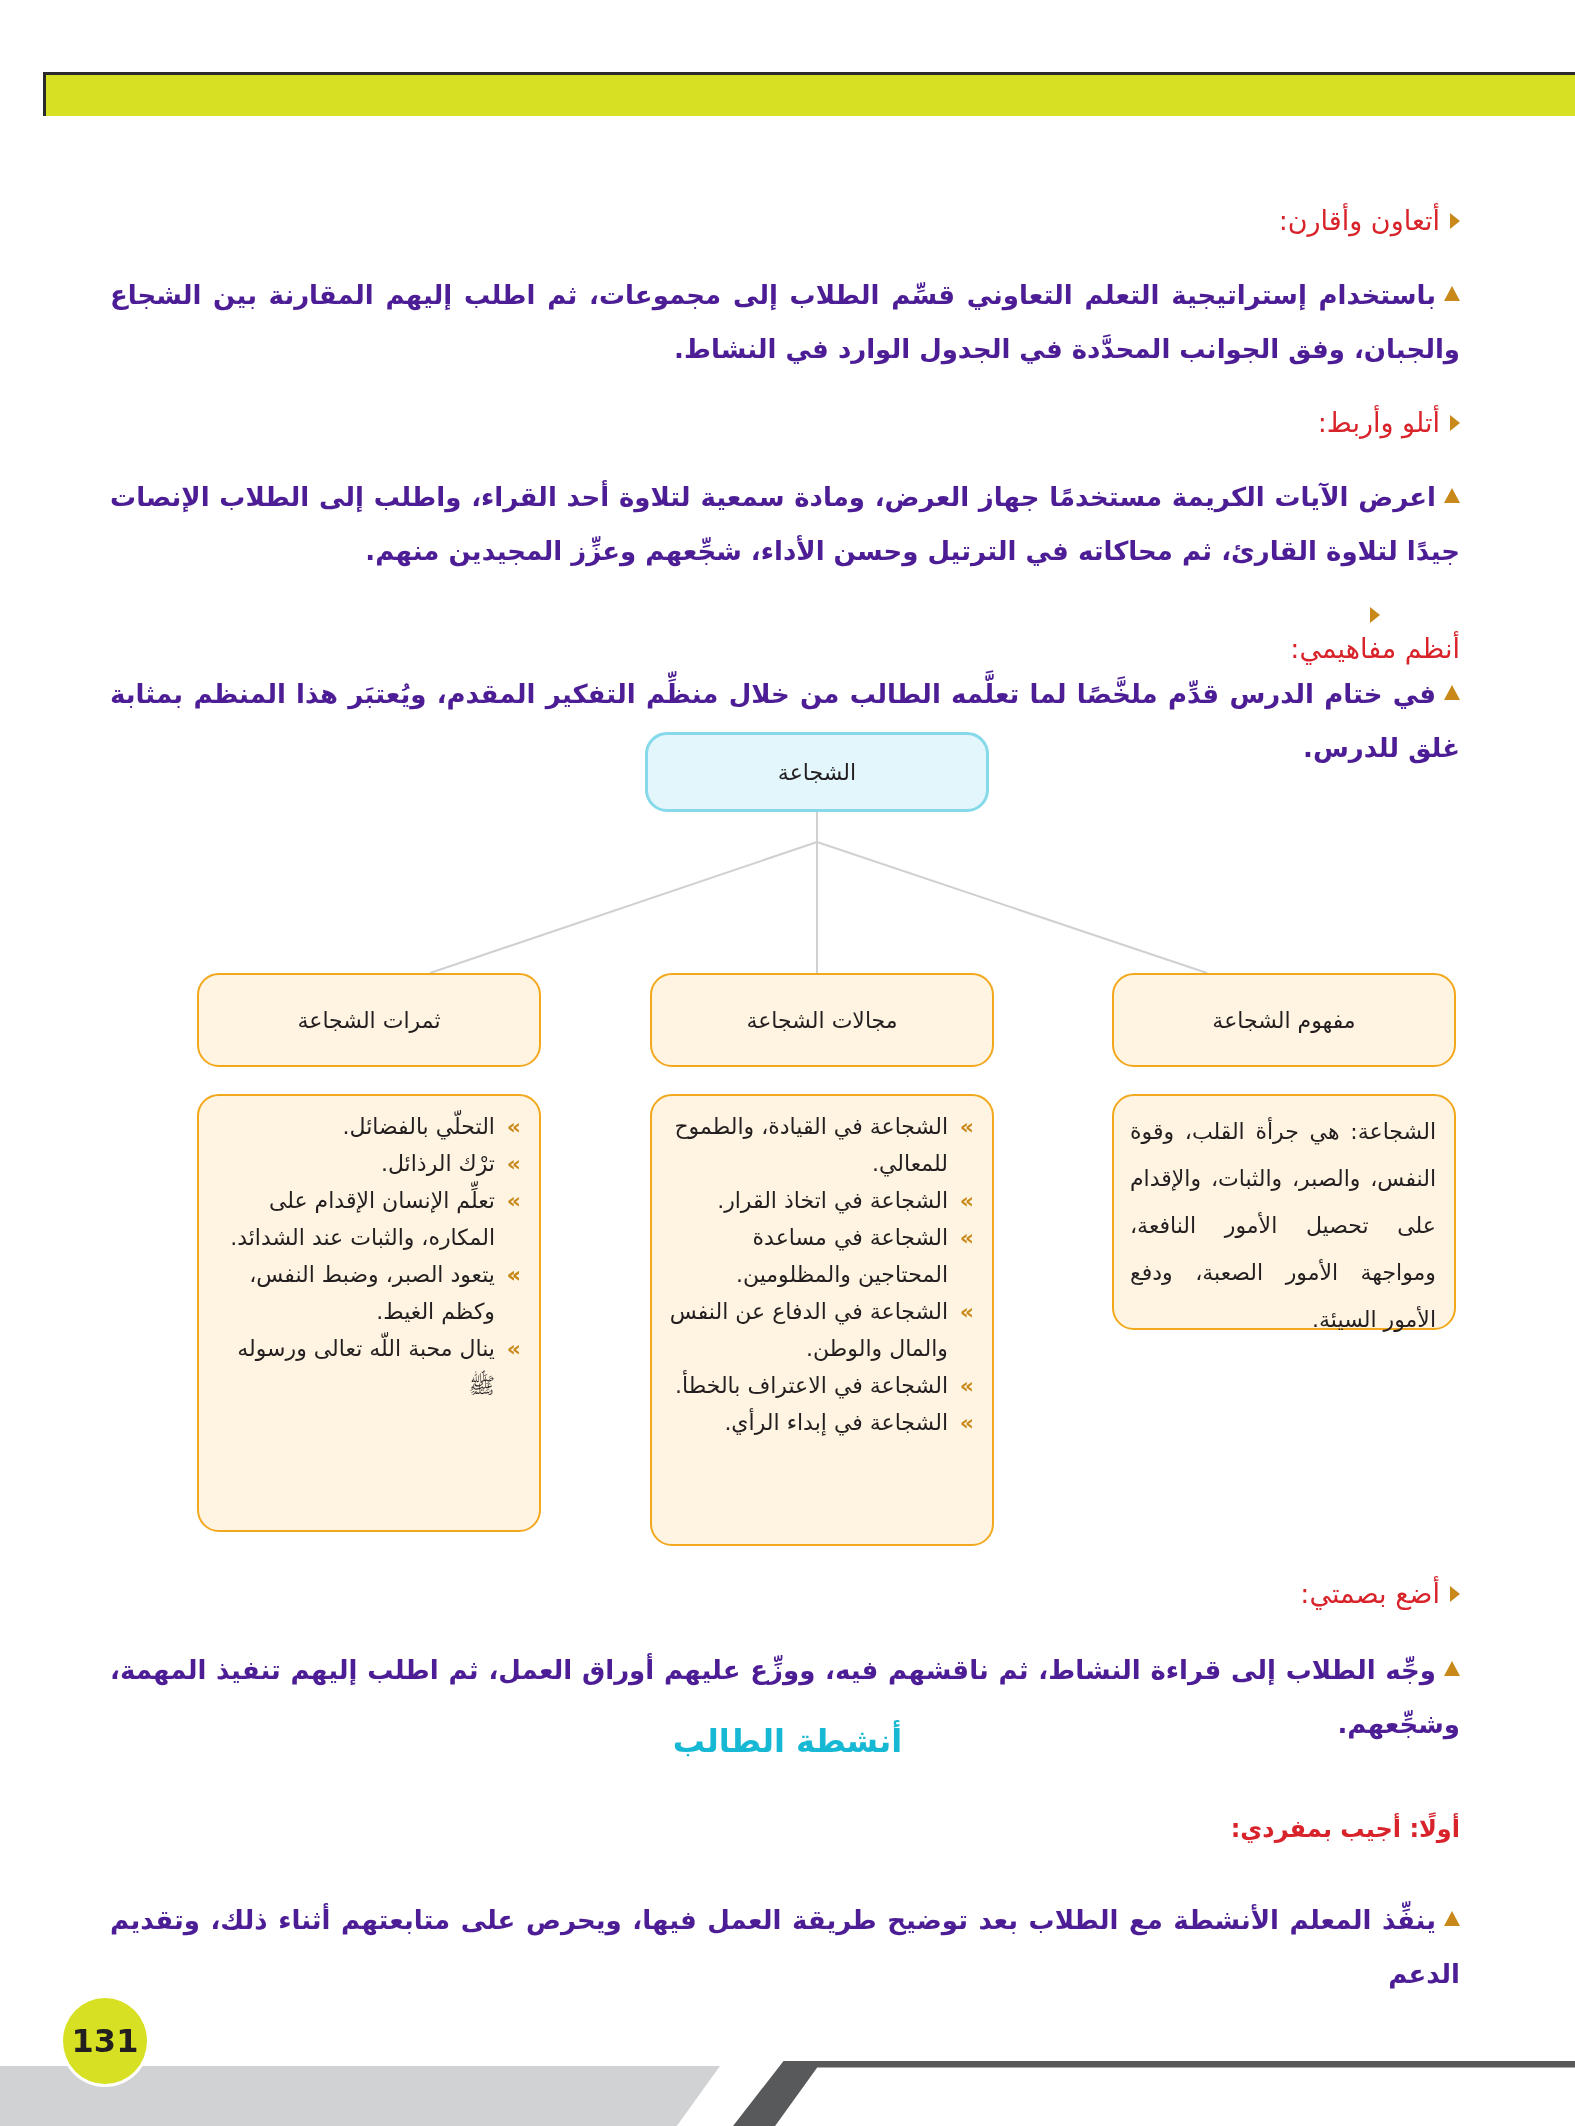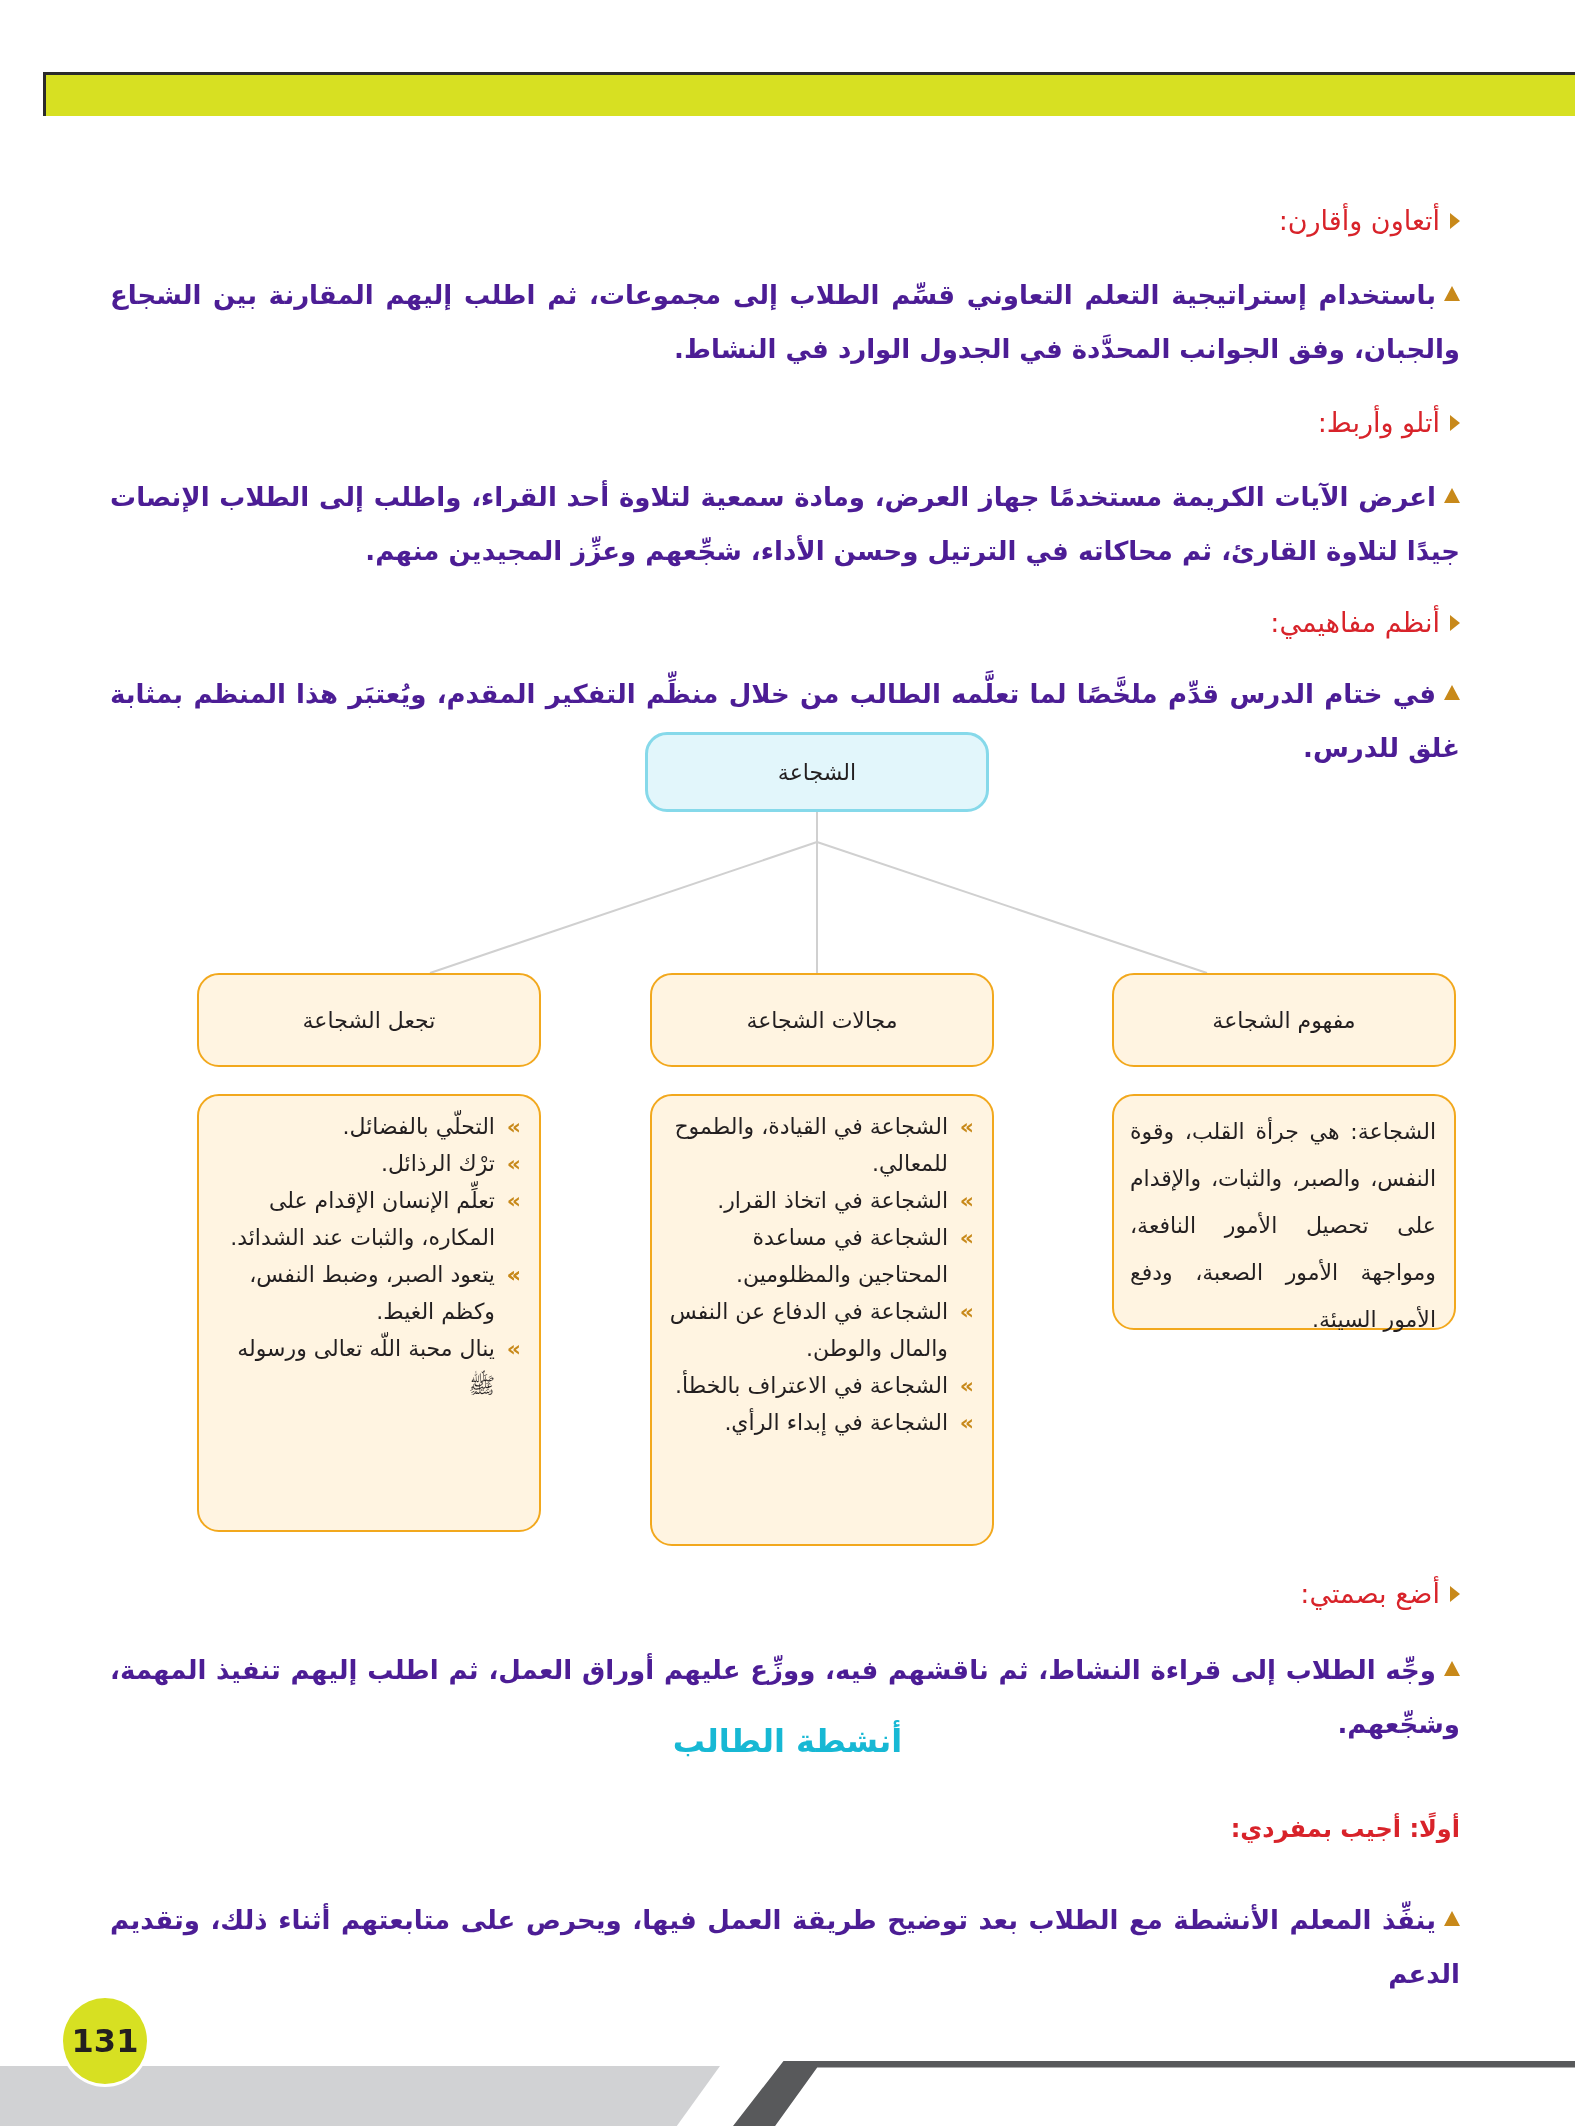--- a/index.html
+++ b/index.html
@@ -85,21 +85,21 @@
   </div>
 
   <div class="section-head" style="top:407px;">
     <span class="diamond"></span>
     <span>أتلو وأربط:</span>
   </div>
   <div class="para" style="top:470px;">
     <span class="tri"></span><span>اعرض الآيات الكريمة مستخدمًا جهاز العرض، ومادة سمعية لتلاوة أحد القراء، واطلب إلى الطلاب الإنصات جيدًا لتلاوة القارئ، ثم محاكاته في الترتيل وحسن الأداء، شجِّعهم وعزِّز المجيدين منهم.</span>
   </div>
 
-  <div class="section-head" style="top:607px;">
+  <div class="section-head" style="top:607px;flex-direction:column;">
     <span class="diamond"></span>
     <span>أنظم مفاهيمي:</span>
   </div>
   <div class="para" style="top:667px;">
     <span class="tri"></span><span>في ختام الدرس قدِّم ملخَّصًا لما تعلَّمه الطالب من خلال منظِّم التفكير المقدم، ويُعتبَر هذا المنظم بمثابة غلق للدرس.</span>
   </div>
 
   <div class="section-head" style="top:1578px;">
     <span class="diamond"></span>
     <span>أضع بصمتي:</span>
@@ -124,21 +124,21 @@
     <span>الشجاعة</span>
   </div>
 
   <div class="node node-cat" style="left:1112px;">
     <span>مفهوم الشجاعة</span>
   </div>
   <div class="node node-cat" style="left:650px;">
     <span>مجالات الشجاعة</span>
   </div>
   <div class="node node-cat" style="left:197px;">
-    <span>تجعل الشجاعة</span>
+    <span>ثمرات الشجاعة</span>
   </div>
 
   <div class="detail" style="left:1112px; top:1094px; width:344px; height:236px; text-align:justify; line-height:47px;">
     <span>الشجاعة: هي جرأة القلب، وقوة النفس، والصبر، والثبات، والإقدام على تحصيل الأمور النافعة، ومواجهة الأمور الصعبة، ودفع الأمور السيئة.</span>
   </div>
 
   <div class="detail" style="left:650px; top:1094px; width:344px; height:452px;">
     <ul>
       <li><span class="bul">»</span><span>الشجاعة في القيادة، والطموح للمعالي.</span></li>
       <li><span class="bul">»</span><span>الشجاعة في اتخاذ القرار.</span></li>

